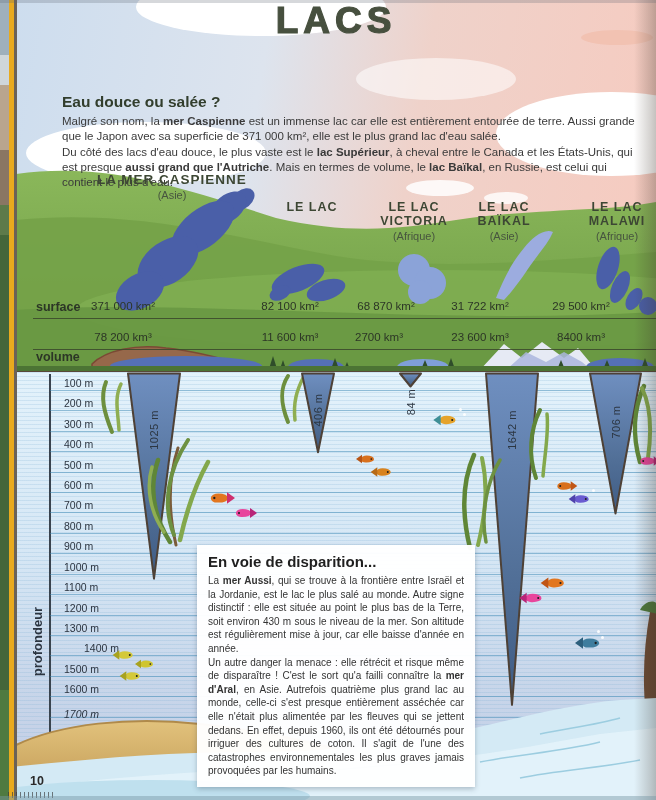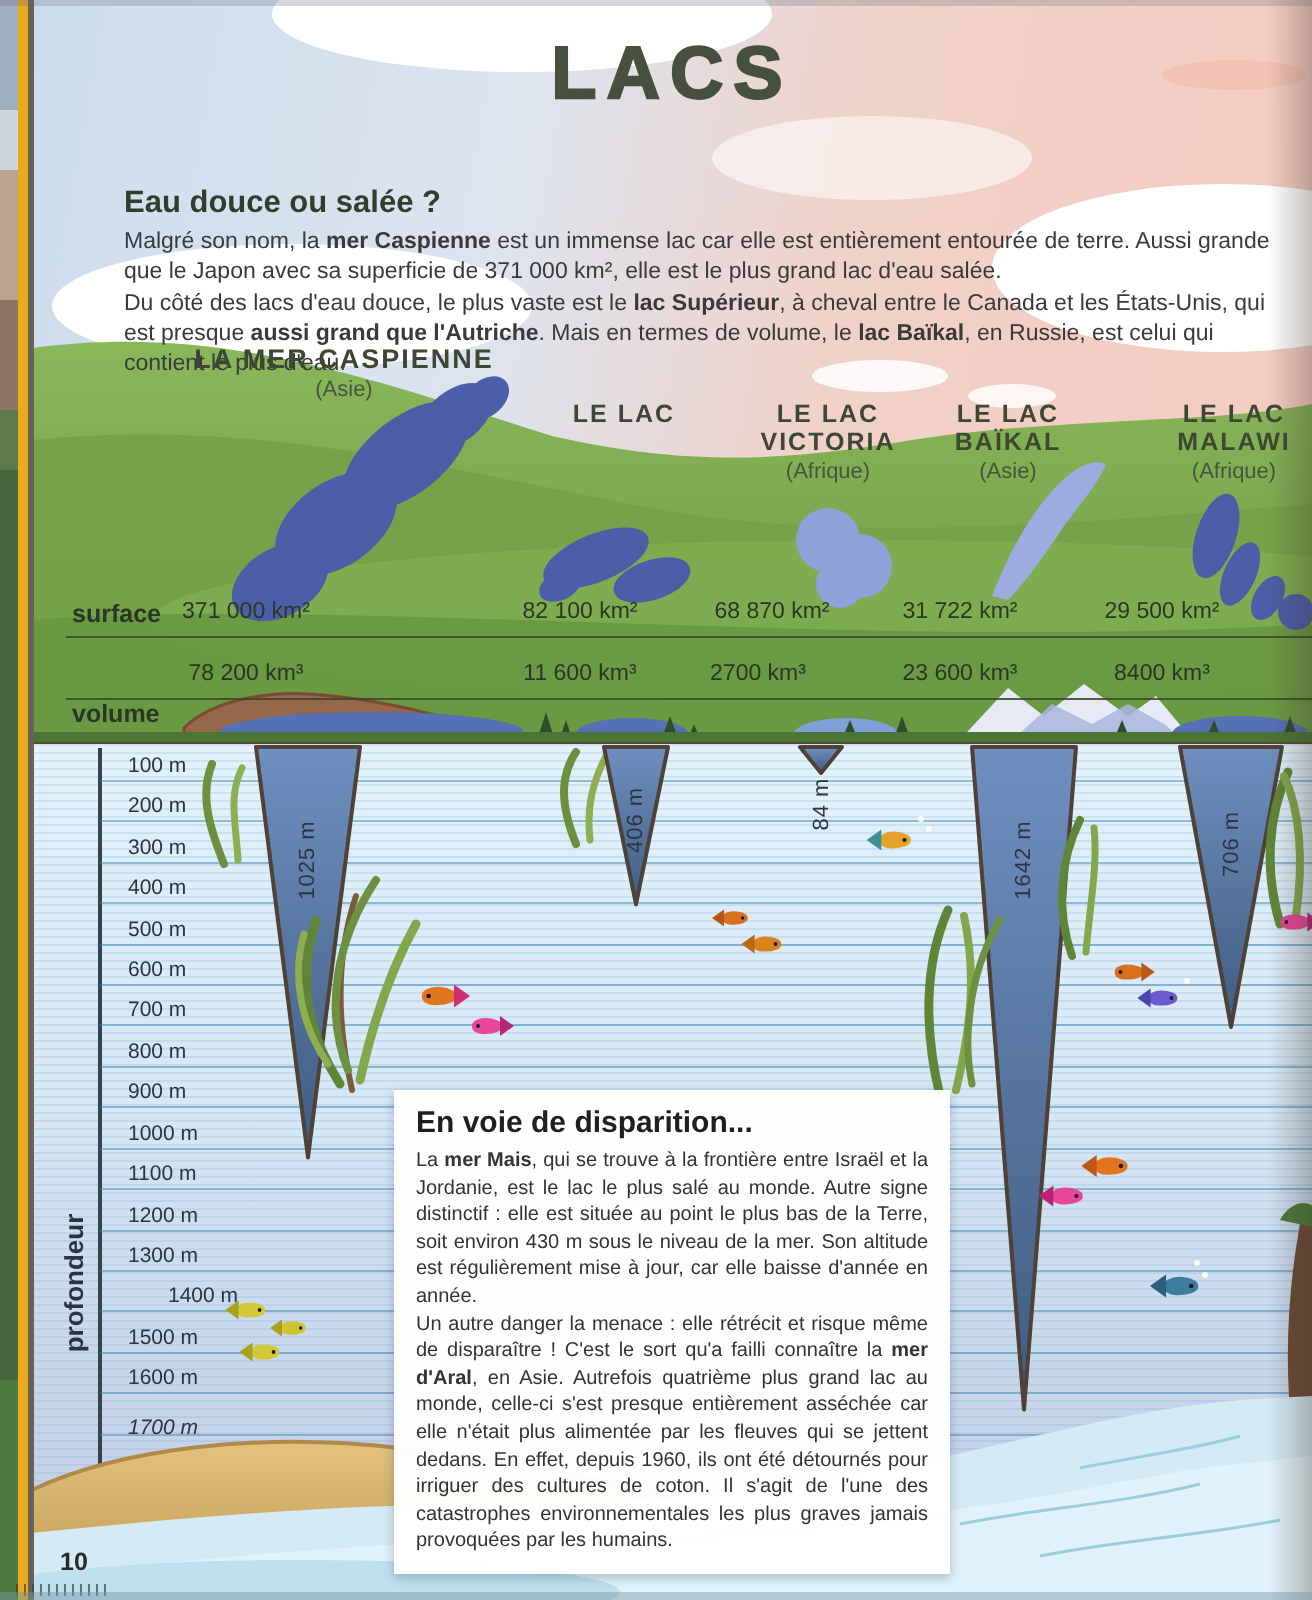--- a/index.html
+++ b/index.html
@@ -3,21 +3,21 @@
 <meta charset="utf-8">
 <style>
   html,body{margin:0;padding:0;background:#e8e8e8;}
   .page{position:relative;width:656px;height:800px;overflow:hidden;
         font-family:"Liberation Sans",sans-serif;background:#dfe9f2;}
   
   .sky{position:absolute;left:16px;top:0;width:640px;height:232px;
        background:linear-gradient(100deg,#cdddee 0%,#dde4ee 38%,#efd2ca 62%,#f6cbc0 100%);}
   .cloud{position:absolute;background:#ffffff;border-radius:50%;}
   
-  .title{position:absolute;left:16px;top:16px;width:640px;text-align:center;
+  .title{position:absolute;left:16px;top:0;width:640px;text-align:center;
          font-size:37px;font-weight:900;letter-spacing:5px;color:#47503f;
          -webkit-text-stroke:1.2px #47503f;z-index:6;}
   .intro-h{position:absolute;left:62px;top:93px;font-size:15.5px;font-weight:bold;
            color:#323e2d;z-index:6;}
   .intro{position:absolute;left:62px;top:114px;width:588px;font-size:11.5px;
          line-height:1.33;color:#3a3a3a;z-index:6;}
   .intro p{margin:0;}
   
   .landsvg{position:absolute;left:16px;top:160px;z-index:1;}
   
@@ -381,21 +381,21 @@
   <div id="spike-labels">
       <div class="spike-label" style="left: 114px; top: 424px;">1025 m</div>
       <div class="spike-label" style="left: 278px; top: 404px;">406 m</div>
       <div class="spike-label" style="left: 370.5px; top: 396px;">84 m</div>
       <div class="spike-label" style="left: 472px; top: 424px;">1642 m</div>
       <div class="spike-label" style="left: 575.5px; top: 416px;">706 m</div>
     </div>
 
   <div class="infobox">
     <h3>En voie de disparition...</h3>
-    <p><span>La </span><b>mer Mais</b><span>, qui se trouve à la frontière entre Israël et la Jordanie, est le lac le plus salé au monde. Autre signe distinctif : elle est située au point le plus bas de la Terre, soit environ 430 m sous le niveau de la mer. Son altitude est régulièrement mise à jour, car elle baisse d'année en année.</span></p>
+    <p><span>La </span><b>mer Aussi</b><span>, qui se trouve à la frontière entre Israël et la Jordanie, est le lac le plus salé au monde. Autre signe distinctif : elle est située au point le plus bas de la Terre, soit environ 430 m sous le niveau de la mer. Son altitude est régulièrement mise à jour, car elle baisse d'année en année.</span></p>
     <p><span>Un autre danger la menace : elle rétrécit et risque même de disparaître ! C'est le sort qu'a failli connaître la </span><b>mer d'Aral</b><span>, en Asie. Autrefois quatrième plus grand lac au monde, celle-ci s'est presque entièrement asséchée car elle n'était plus alimentée par les fleuves qui se jettent dedans. En effet, depuis 1960, ils ont été détournés pour irriguer des cultures de coton. Il s'agit de l'une des catastrophes environnementales les plus graves jamais provoquées par les humains.</span></p>
   </div>
 
   <div class="pagenum">10</div>
   <div class="ruler"></div>
   <div class="edge-left-art"></div>
   <div class="edge-left-yellow"></div>
   <div class="edge-left-seam"></div>
   <div class="edge-right"></div>
   <div class="edge-top"></div>

